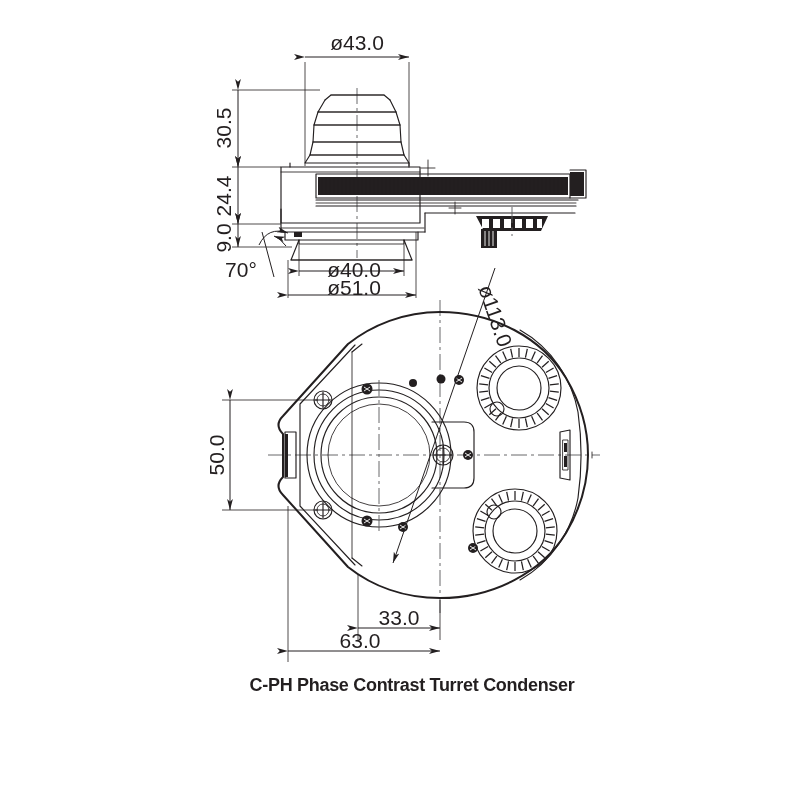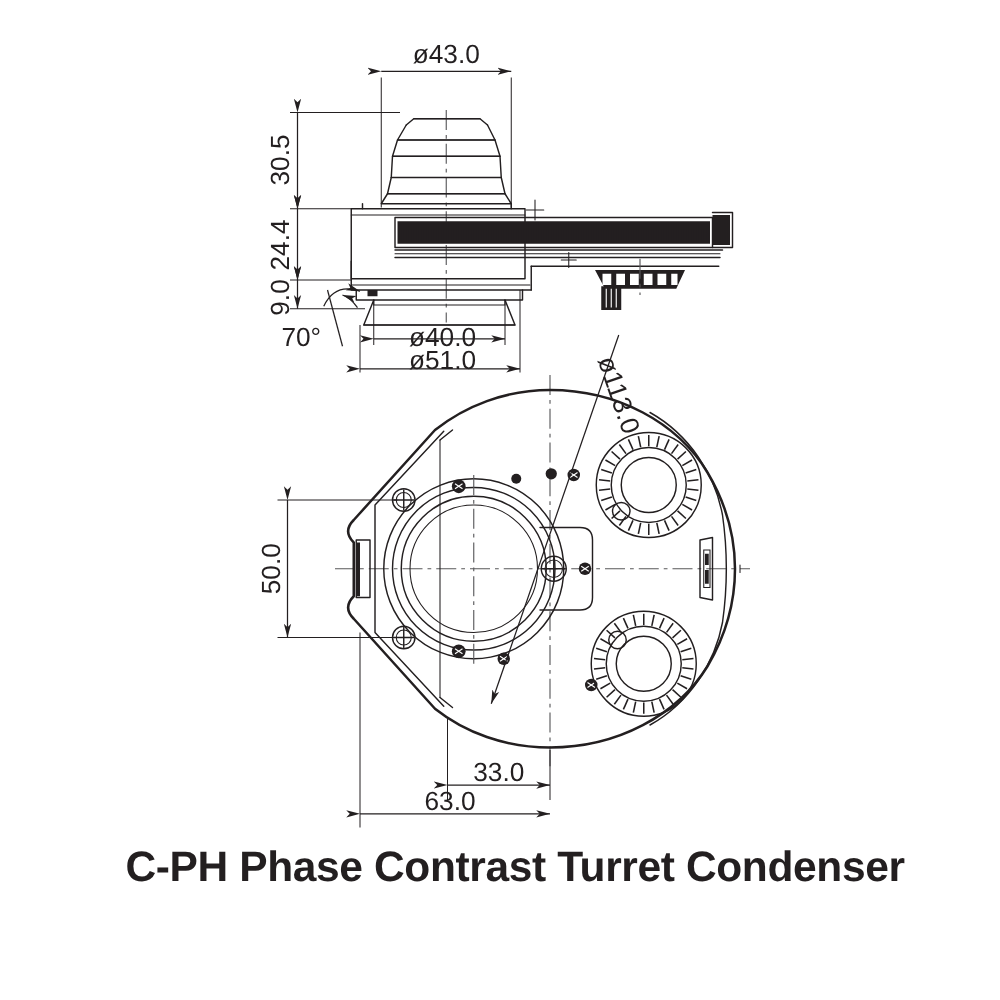--- a/index.html
+++ b/index.html
@@ -34,21 +34,21 @@
     left: 0;
     top: 675px;
     width: 800px;
     text-align: center;
     line-height: 1.12;
   }
   .caption-line {
     display: block;
     font-family: "Liberation Sans", sans-serif;
     font-weight: bold;
-    font-size: 34px;
+    font-size: 18px;
     letter-spacing: -0.3px;
     color: #231f20;
     white-space: nowrap;
     padding-left: 24px;
   }
   
   .dim-text {
     font-family: "Liberation Sans", sans-serif;
     font-size: 21px;
     fill: #231f20;

